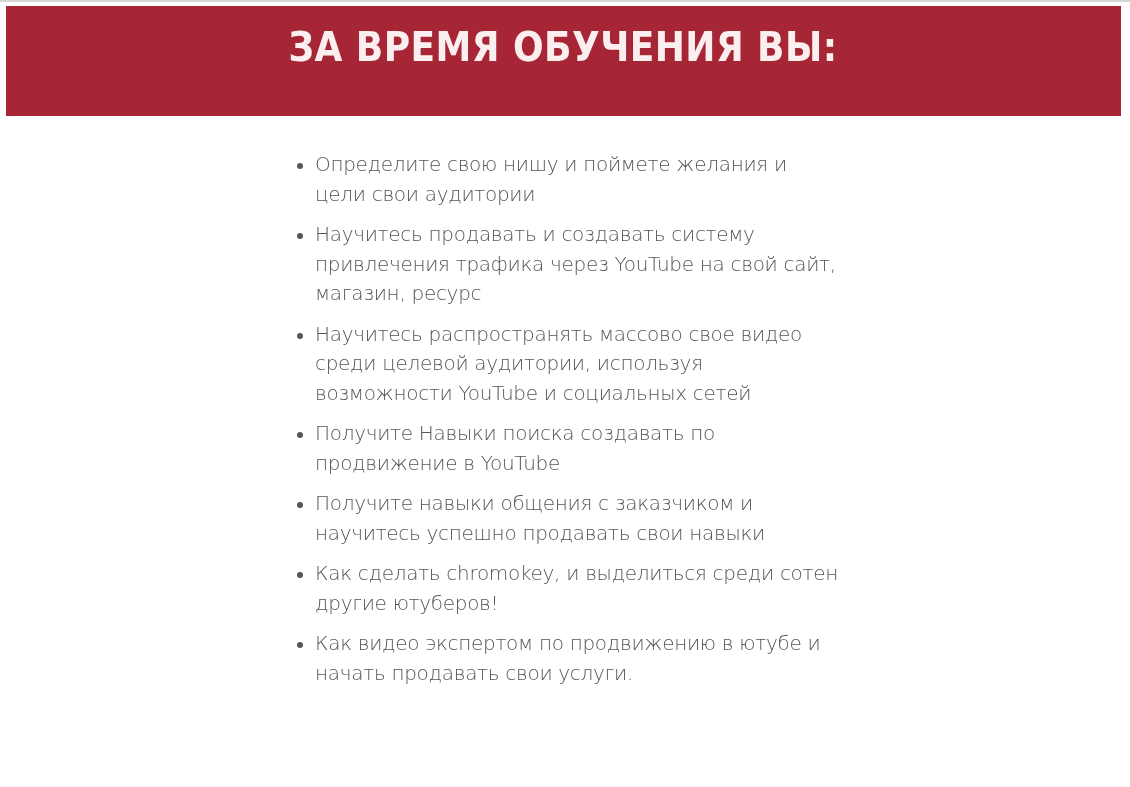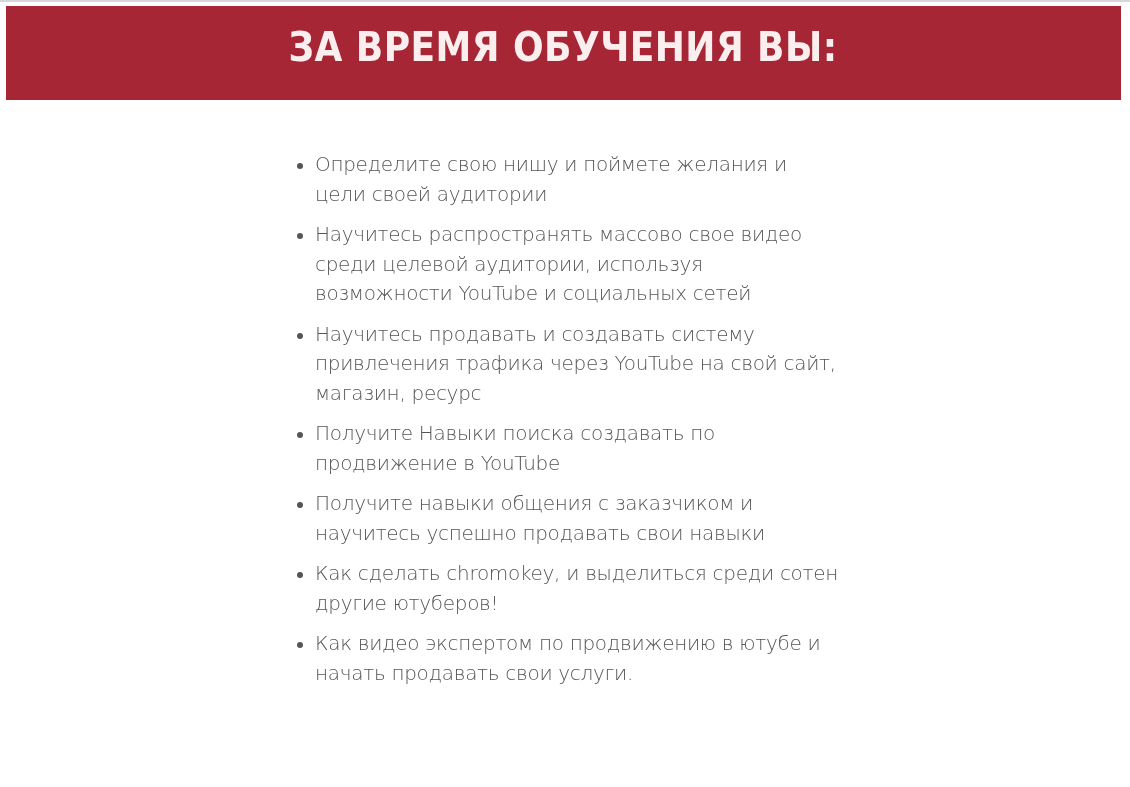--- a/index.html
+++ b/index.html
@@ -2,21 +2,21 @@
 <html><head>
 <meta charset="utf-8">
 <style>
   html, body { margin: 0; padding: 0; }
   body {
     width: 1130px; height: 787px; background: #ffffff; position: relative; overflow: hidden;
     font-family: "DejaVu Sans", sans-serif;
   }
   .top-line { position: absolute; left: 0; top: 0; width: 1130px; height: 2px; background: #d6d6d6; }
   .banner {
-    position: absolute; left: 6px; top: 6px; width: 1115px; height: 94px;
+    position: absolute; left: 6px; top: 6px; width: 1115px; height: 110px;
     background: #a62636; display: flex; align-items: flex-start; justify-content: center;
   }
   .banner h1 {
     margin: 0; margin-top: 17px; color: #fbeeee; font-weight: 700; font-size: 40px;
     letter-spacing: 0.5px; line-height: 48px; font-family: "DejaVu Sans", sans-serif;
     transform: scaleX(0.9);
   }
   ul.list {
     position: absolute; left: 296px; top: 150px; width: 545px; margin: 0; padding: 0; list-style: none;
   }
@@ -32,20 +32,20 @@
 </head>
 <body>
 
 <div class="top-line"></div>
 
 <div class="banner">
   <h1>ЗА ВРЕМЯ ОБУЧЕНИЯ ВЫ:</h1>
 </div>
 
 <ul class="list">
-  <li><span class="bullet"></span><span>Определите свою нишу и поймете желания и цели своей аудитории</span></li>
+  <li><span class="bullet"></span><span>Определите свою нишу и поймете желания и цели свои аудитории</span></li>
+  <li><span class="bullet"></span><span>Научитесь продавать и создавать систему привлечения трафика через YouTube на свой сайт, магазин, ресурс</span></li>
   <li><span class="bullet"></span><span>Научитесь распространять массово свое видео среди целевой аудитории, используя возможности YouTube и социальных сетей</span></li>
-  <li><span class="bullet"></span><span>Научитесь продавать и создавать систему привлечения трафика через YouTube на свой сайт, магазин, ресурс</span></li>
   <li><span class="bullet"></span><span>Получите Навыки поиска создавать по продвижение в YouTube</span></li>
   <li><span class="bullet"></span><span>Получите навыки общения с заказчиком и научитесь успешно продавать свои навыки</span></li>
   <li><span class="bullet"></span><span>Как сделать chromokey, и выделиться среди сотен другие ютуберов!</span></li>
   <li><span class="bullet"></span><span>Как видео экспертом по продвижению в ютубе и начать продавать свои услуги.</span></li>
 </ul>
 
 </body></html>

